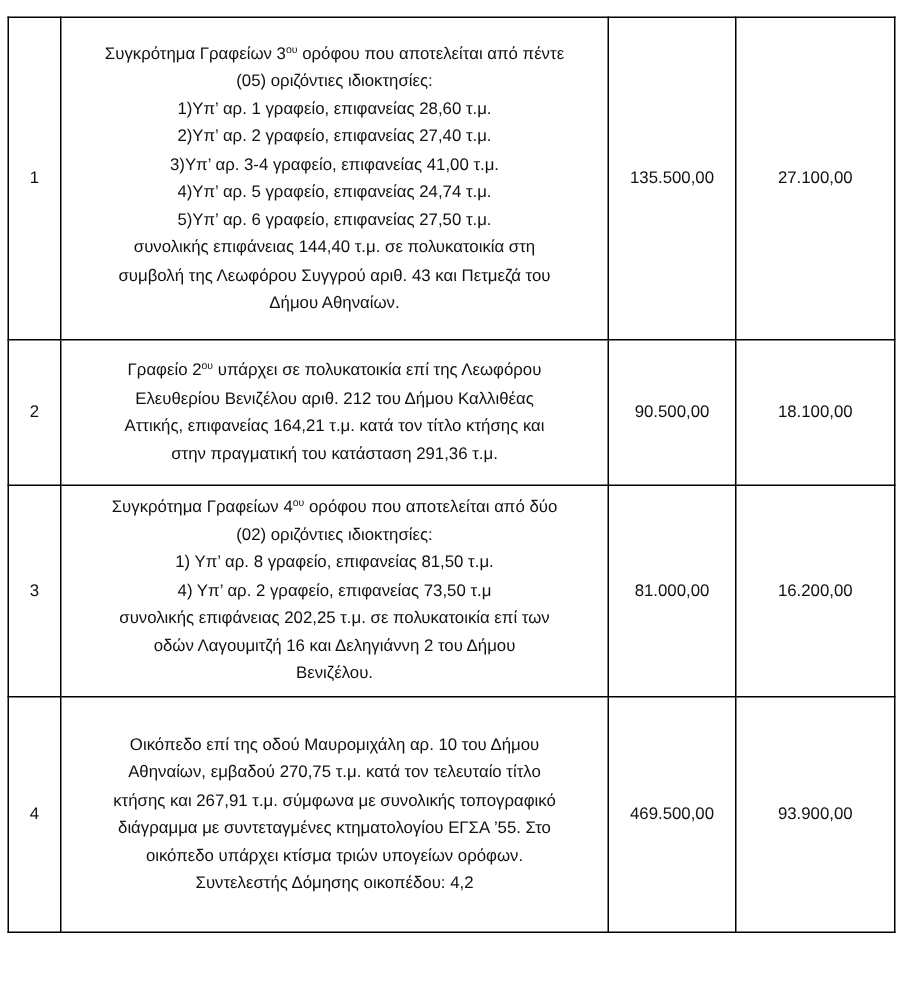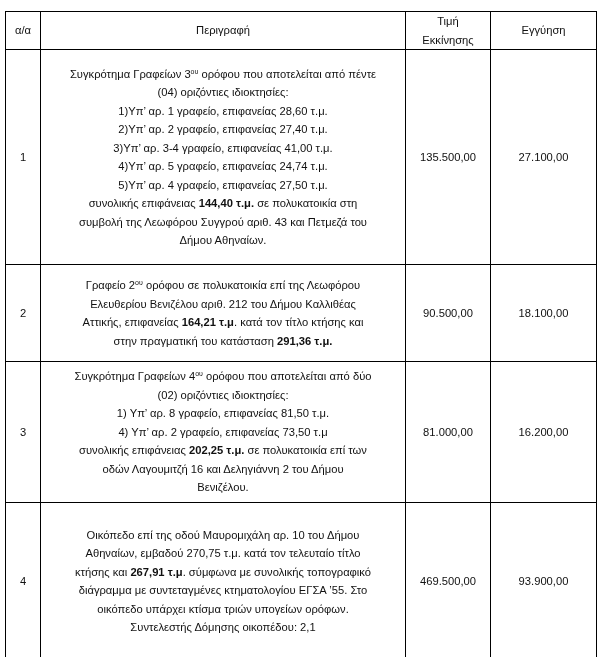--- a/index.html
+++ b/index.html
@@ -9,61 +9,55 @@
               border-collapse: collapse; table-layout: fixed; font-size: 11.2px; }
   table.doc td, table.doc th { border: 1.5px solid #000; text-align: center;
               vertical-align: middle; padding: 0 6px; font-weight: normal; line-height: 18.5px; }
   col.c1 { width: 35px; } col.c2 { width: 365px; } col.c3 { width: 85px; } col.c4 { width: 106px; }
   tr.head { height: 22px; }
   tr.r1 { height: 215px; }
   tr.r2 { height: 97px; }
   tr.r3 { height: 141px; }
   tr.r4 { height: 157px; }
   .line { display: block; white-space: nowrap; }
-  b { font-weight: bold; }
+  b { font-weight: normal; }
   sup { font-size: 7px; vertical-align: 4px; line-height: 0; }
 </style>
 </head>
 <body>
 
 <table class="doc">
   <colgroup>
       <col class="c1">
       <col class="c2">
       <col class="c3">
       <col class="c4">
     </colgroup>
   <tbody>
-      <tr class="head">
-    <th>α/α</th>
-    <th>Περιγραφή</th>
-    <th>Τιμή Εκκίνησης</th>
-    <th>Εγγύηση</th>
-  </tr>
   <tr class="r1">
     <td>1</td>
     <td>
           <span class="line"><span>Συγκρότημα Γραφείων 3</span><sup>ου</sup><span> ορόφου που αποτελείται από πέντε</span></span>
-          <span class="line"><span>(04) οριζόντιες ιδιοκτησίες:</span></span>
+          <span class="line"><span>(05) οριζόντιες ιδιοκτησίες:</span></span>
           <span class="line"><span>1)Υπ’ αρ. 1  γραφείο, επιφανείας 28,60 τ.μ.</span></span>
           <span class="line"><span>2)Υπ’ αρ. 2 γραφείο, επιφανείας 27,40 τ.μ.</span></span>
           <span class="line"><span>3)Υπ’ αρ. 3-4  γραφείο, επιφανείας 41,00 τ.μ.</span></span>
           <span class="line"><span>4)Υπ’ αρ. 5  γραφείο, επιφανείας 24,74 τ.μ.</span></span>
-          <span class="line"><span>5)Υπ’ αρ. 4  γραφείο, επιφανείας 27,50 τ.μ.</span></span>
+          <span class="line"><span>5)Υπ’ αρ. 6  γραφείο, επιφανείας 27,50 τ.μ.</span></span>
           <span class="line"><span>συνολικής επιφάνειας </span><b>144,40 τ.μ.</b><span> σε πολυκατοικία στη</span></span>
           <span class="line"><span>συμβολή της  Λεωφόρου Συγγρού αριθ. 43 και Πετμεζά του</span></span>
           <span class="line"><span>Δήμου Αθηναίων.</span></span>
         </td>
     <td>135.500,00</td>
     <td>27.100,00</td>
   </tr>
   <tr class="r2">
     <td>2</td>
     <td>
-          <span class="line"><span>Γραφείο 2</span><sup>ου</sup><span> ορόφου σε πολυκατοικία επί της Λεωφόρου</span></span>
+          <span class="line"><span>Γραφείο 2</span><sup>ου</sup><span> υπάρχει σε πολυκατοικία επί της Λεωφόρου</span></span>
           <span class="line"><span>Ελευθερίου Βενιζέλου αριθ. 212 του Δήμου Καλλιθέας</span></span>
           <span class="line"><span>Αττικής, επιφανείας </span><b>164,21 τ.μ</b><span>. κατά τον τίτλο κτήσης και</span></span>
           <span class="line"><span>στην πραγματική του κατάσταση </span><b>291,36 τ.μ.</b></span>
         </td>
     <td>90.500,00</td>
     <td>18.100,00</td>
   </tr>
   <tr class="r3">
     <td>3</td>
     <td>
@@ -79,19 +73,19 @@
     <td>16.200,00</td>
   </tr>
   <tr class="r4">
     <td>4</td>
     <td>
           <span class="line"><span>Οικόπεδο επί της οδού Μαυρομιχάλη αρ. 10 του Δήμου</span></span>
           <span class="line"><span>Αθηναίων,  εμβαδού 270,75 τ.μ. κατά τον τελευταίο τίτλο</span></span>
           <span class="line"><span>κτήσης και </span><b>267,91 τ.μ</b><span>. σύμφωνα με συνολικής τοπογραφικό</span></span>
           <span class="line"><span>διάγραμμα με συντεταγμένες κτηματολογίου ΕΓΣΑ ’55. Στο</span></span>
           <span class="line"><span>οικόπεδο  υπάρχει κτίσμα τριών υπογείων ορόφων.</span></span>
-          <span class="line"><span>Συντελεστής Δόμησης οικοπέδου: 2,1</span></span>
+          <span class="line"><span>Συντελεστής Δόμησης οικοπέδου: 4,2</span></span>
         </td>
     <td>469.500,00</td>
     <td>93.900,00</td>
   </tr>
 </tbody>
   </table>
 
 </body></html>

